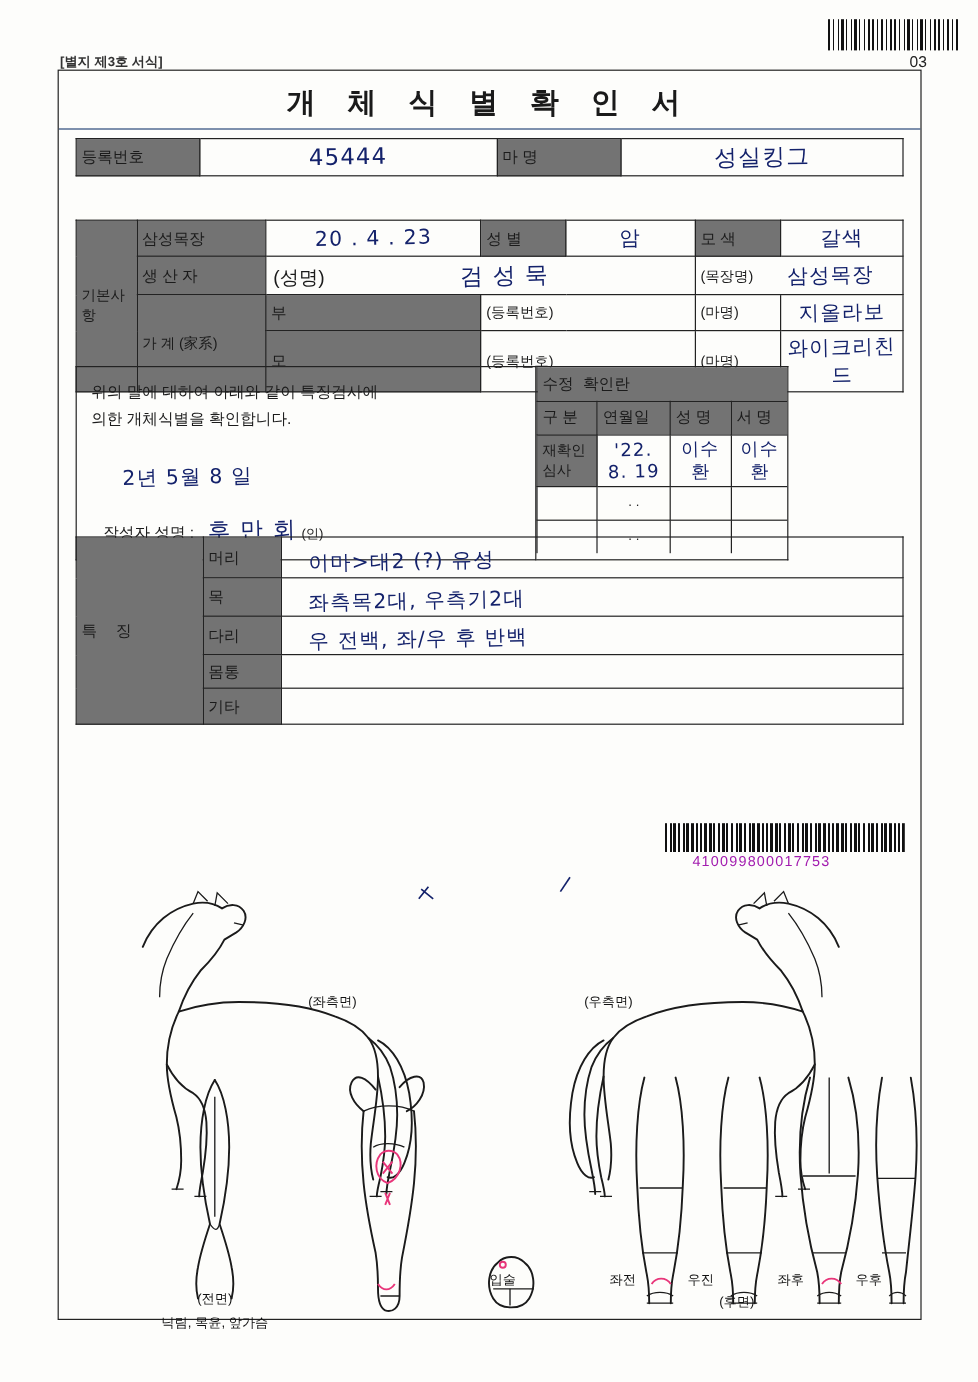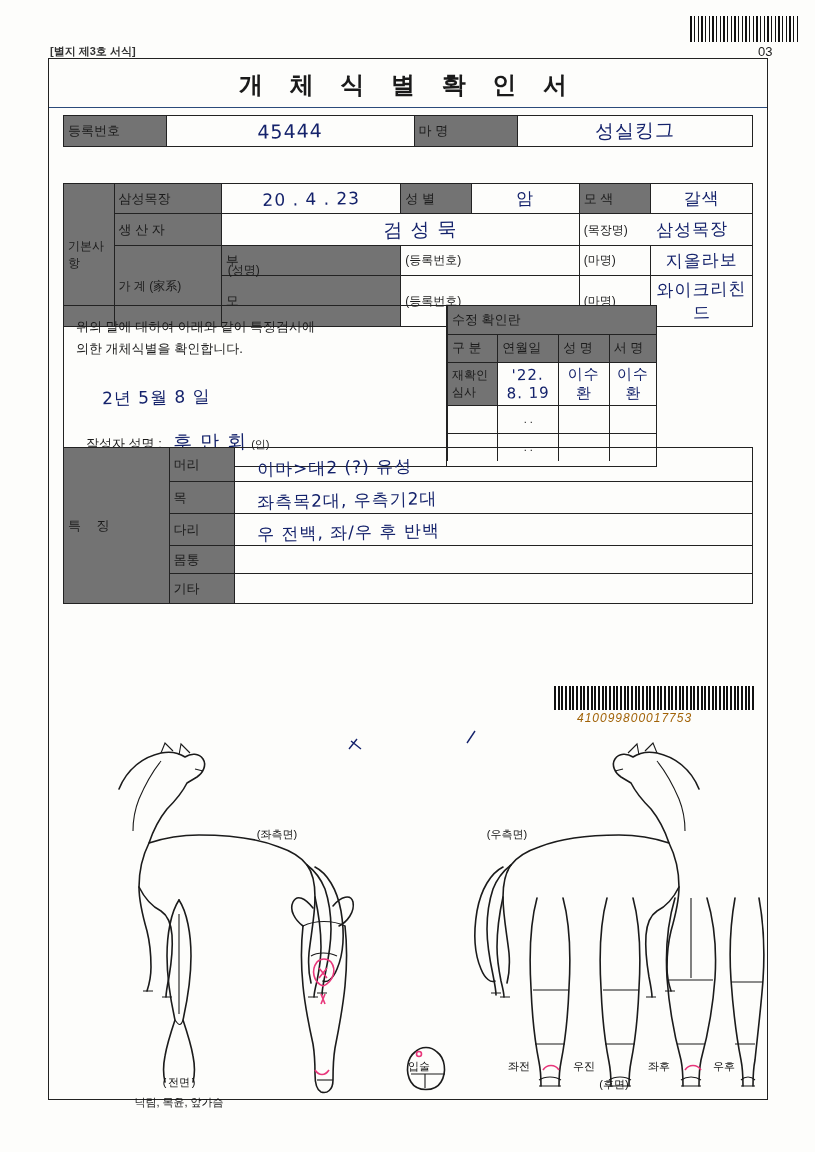--- a/index.html
+++ b/index.html
@@ -17,21 +17,21 @@
   td{border:1px solid #222;font-size:13px;color:#1b1b1b;padding:2px 4px;vertical-align:middle;}
   .lbl{text-align:left;background:#737373;}
   .hand{font-family:"DejaVu Sans", sans-serif;color:#14226b;font-size:17px;text-align:center;
     transform:rotate(-1.2deg); letter-spacing:1px;}
   .hand.sm{font-size:15px;}
   .hand.lg{font-size:19px;}
   .print{text-align:center;font-size:13px;color:#222;}
   .note{position:absolute;left:48px;top:1108px;font-size:12.5px;color:#c0392b;}
   .midbar{position:absolute;left:505px;top:627px;width:200px;height:24px;
     background:repeating-linear-gradient(90deg,#111 0 2px,#fff 2px 4px,#111 4px 6px,#fff 6px 7px,#111 7px 9px,#fff 9px 11px);}
-  .midbar-num{position:absolute;left:528px;top:652px;font-size:12px;letter-spacing:1px;color:#a16207;font-style:italic;}
+  .midbar-num{position:absolute;left:528px;top:652px;font-size:12px;letter-spacing:1px;color:#a21caf;}
   .diagram-title{position:absolute;left:0;top:663px;width:100%;text-align:center;font-size:14px;color:#111;}
   .cap{position:absolute;font-size:11px;color:#111;text-align:center;}
   svg{position:absolute;}
   .hs{fill:none;stroke:#1b1b1b;stroke-width:1.6;stroke-linecap:round;stroke-linejoin:round;}
   .hs2{fill:none;stroke:#1b1b1b;stroke-width:1.1;}
   .mark{fill:none;stroke:#e8367a;stroke-width:1.6;}
 </style>
 </head>
 <body>
 
@@ -74,21 +74,21 @@
               <div class="hand">암</div>
             </td>
         <td class="lbl" style="width:60px;">모  색</td>
         <td style="width:90px;">
               <div class="hand">갈색</div>
             </td>
       </tr>
       <tr style="height:32px;">
         <td class="lbl">생 산 자</td>
         <td colspan="3" style="position:relative;">
-          <span style="font-size:12px;position:absolute;left:6px;top:8px;margin-top:40px;">(성명)</span>
+          <span style="font-size:16px;position:absolute;left:6px;top:8px;">(성명)</span>
           <div class="hand lg" style="margin-left:40px;">검 성 묵</div>
         </td>
         <td colspan="2" style="position:relative;">
           <span style="font-size:12px;position:absolute;left:4px;top:8px;">(목장명)</span>
           <div class="hand" style="margin-left:52px;">삼성목장</div>
         </td>
       </tr>
       <tr style="height:30px;">
         <td class="lbl" rowspan="2" style="font-size:12px;line-height:16px;"><span>가 계 (家系)</span></td>
         <td class="lbl" style="width:28px;">부</td>
@@ -120,21 +120,21 @@
           <div class="hand" style="margin-top:24px;text-align:left;padding-left:26px;">2년 5월 8 일</div>
           <div style="margin-top:22px;font-size:13px;padding-left:10px;">
             <span>작성자 성명 :</span>
             <span class="hand lg" style="display:inline-block;margin-left:8px;">후 만 회</span>
             <span style="font-size:11px;">(인)</span>
           </div>
         </td>
         <td style="padding:0;vertical-align:top;">
           <table style="position:relative;width:100%;border:none;">
             <tbody>
-                  <tr style="height:28px;">
+                  <tr style="height:28px;font-family:Liberation Mono, monospace;">
               <td colspan="4" class="lbl" style="border-top:none;border-right:none;">수정 확인란</td>
             </tr>
             <tr style="height:28px;">
               <td class="lbl" style="width:84px;">구  분</td>
               <td class="lbl" style="width:82px;">연월일</td>
               <td class="lbl" style="width:80px;">성  명</td>
               <td class="lbl" style="width:72px;border-right:none;">서  명</td>
             </tr>
             <tr style="height:28px;">
               <td class="lbl" style="font-size:12px;">재확인심사</td>
@@ -298,21 +298,21 @@
         <path class="hs" d="M10 4 C 6 26, 4 56, 6 86 C 8 114, 12 146, 16 166 C 18 176, 18 186, 18 192"></path>
         <path class="hs" d="M34 4 C 38 26, 40 56, 38 86 C 36 114, 32 146, 30 166 C 28 176, 28 186, 28 192"></path>
         <path class="hs2" d="M6 88 h32 M10 150 h20"></path>
         <path class="hs2" d="M16 192 h14 M16 186 C 20 182, 26 182, 30 186"></path>
       </g>
     </svg>
 
     <div class="cap" style="left:188px;top:768px;width:80px;">(좌측면)</div>
     <div class="cap" style="left:418px;top:768px;width:80px;">(우측면)</div>
     <div class="cap" style="left:40px;top:1000px;width:180px;margin-top:36px;">닉림, 목윤, 앞가슴</div>
-    <div class="cap" style="left:40px;top:1016px;width:180px;font-family:Liberation Mono, monospace;">(전면)</div>
+    <div class="cap" style="left:40px;top:1016px;width:180px;">(전면)</div>
     <div class="cap" style="left:330px;top:1000px;width:80px;">입술</div>
     <div class="cap" style="left:440px;top:1000px;width:60px;">좌전</div>
     <div class="cap" style="left:505px;top:1000px;width:60px;">우진</div>
     <div class="cap" style="left:580px;top:1000px;width:60px;">좌후</div>
     <div class="cap" style="left:645px;top:1000px;width:60px;">우후</div>
     <div class="cap" style="left:525px;top:1018px;width:80px;">(후면)</div>
 
   </div>
 
 </div>

